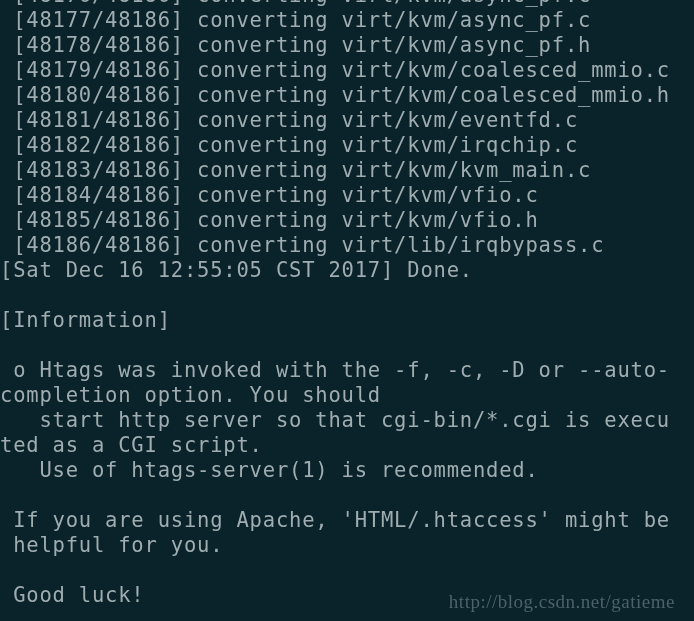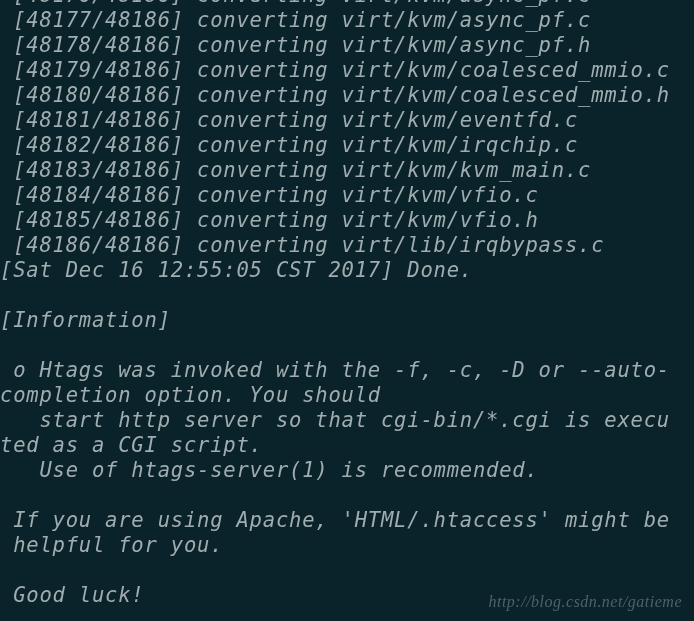--- a/index.html
+++ b/index.html
@@ -11,21 +11,20 @@
   #terminal {
     position: relative;
     width: 694px;
     height: 621px;
     background: #0a2229;
     overflow: hidden;
     font-family: "DejaVu Sans Mono", "Liberation Mono", monospace;
     font-size: 20.5px;
     line-height: 25px;
     color: #9fadb0;
-    font-style: italic;
     -webkit-font-smoothing: antialiased;
   }
   #term-lines {
     position: absolute;
     left: 0;
     top: -17px;
     width: 694px;
     white-space: pre;
     letter-spacing: 0px;
   }
@@ -33,24 +32,24 @@
     height: 25px;
     line-height: 25px;
     white-space: pre;
     color: #9fadb0;
   }
   .tline.blank {
     color: transparent;
   }
   #watermark {
     position: absolute;
-    right: 12px;
+    right: 19px;
     bottom: 8px;
     font-family: "Liberation Serif", "DejaVu Serif", serif;
-    font-size: 16px;
+    font-size: 19px;
     line-height: 22px;
     color: #4d6268;
     letter-spacing: 0.5px;
     white-space: pre;
     pointer-events: none;
     text-align: right;
   }
 </style>
 </head>
 <body>

